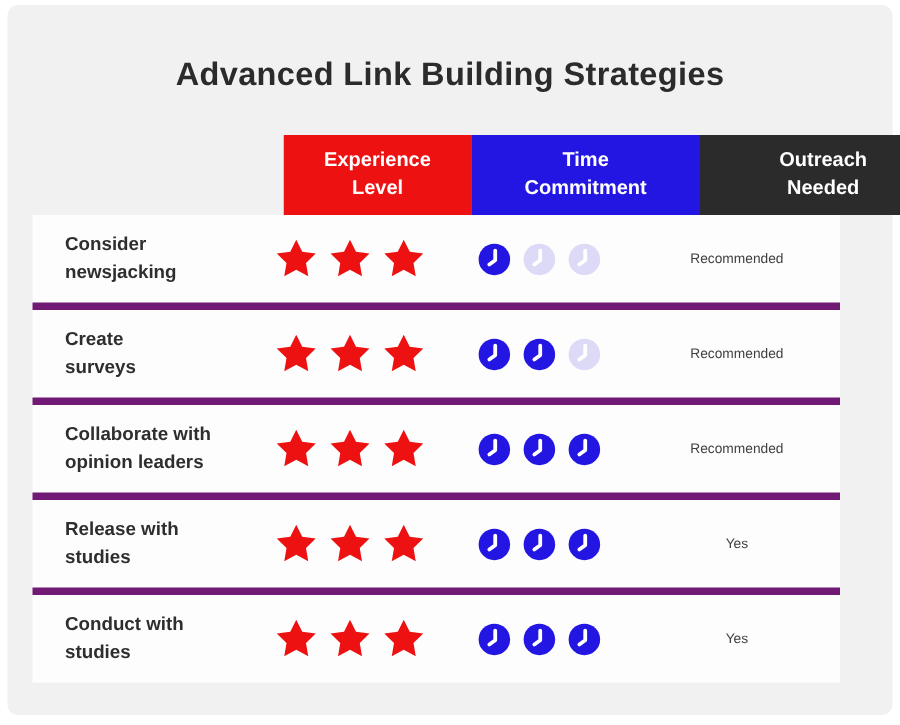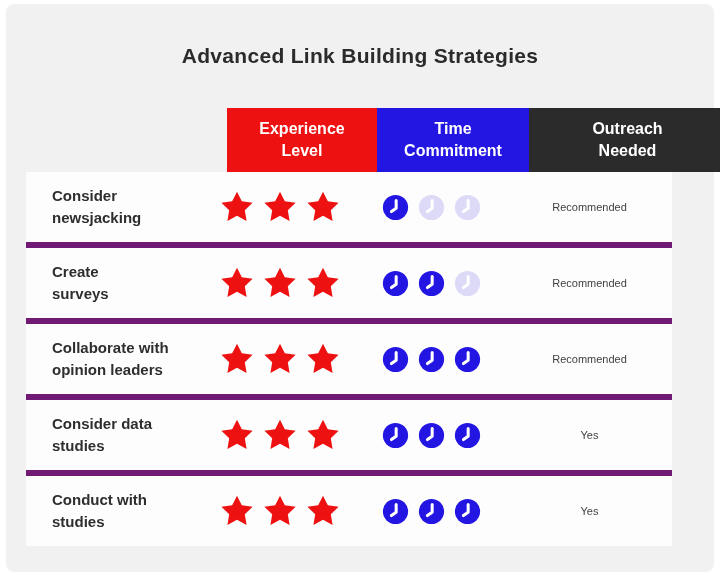--- a/index.html
+++ b/index.html
@@ -14,21 +14,21 @@
     width: 708px; height: 568px;
     margin: 4px 6px 8px 6px;
     background: var(--page-bg, #f1f1f1);
     border-radius: 8px;
   }
   .title {
     position: absolute;
     top: 40px; left: 0; right: 0;
     margin: 0;
     text-align: center;
-    font-size: 21px;
+    font-size: 26px;
     font-weight: bold;
     letter-spacing: 0.3px;
     color: var(--dark, #2b2b2b);
   }
   .header-row {
     position: absolute;
     top: 104px; left: 209px;
     display: flex;
     height: 64px;
     margin-left: 12px;
@@ -38,21 +38,21 @@
     align-items: center;
     justify-content: center;
     text-align: center;
     color: #ffffff;
     font-weight: bold;
     font-size: 16px;
     line-height: 1.35;
     white-space: pre-line;
   }
   .hc-red  { width: 150px; background: var(--red, #ee1111); }
-  .hc-blue { width: 152px; background: var(--blue, #2316e3); }
+  .hc-blue { width: 183px; background: var(--blue, #2316e3); }
   .hc-dark { width: 197px; background: var(--dark, #2b2b2b); }
   .card {
     position: absolute;
     top: 168px; left: 20px;
     width: 646px; height: 374px;
     background: var(--card-bg, #fdfdfd);
     display: flex;
     flex-direction: column;
   }
   .row {
@@ -194,21 +194,21 @@
           </svg>
           <svg class="clock filled" width="27" height="27" viewBox="0 0 24 24">
             <circle cx="12" cy="12" r="11.2" fill="currentColor"></circle>
             <path d="M12.6 5.8 L12.6 12.6 L8.4 15.6" fill="none" stroke="#ffffff" stroke-width="2.7" stroke-linecap="round" stroke-linejoin="round"></path>
           </svg>
         </div>
     <div class="cell outreach">Recommended</div>
   </div>
 
   <div class="row">
-    <div class="cell label">Consider data
+    <div class="cell label">Release with
 studies</div>
     <div class="cell stars">
           <svg class="star" width="38" height="36" viewBox="0 0 24 24">
             <polygon fill="var(--red)" points="12,1.8 15.2,8.2 22.4,9.2 17.2,14.2 18.4,21.3 12,17.9 5.6,21.3 6.8,14.2 1.6,9.2 8.8,8.2"></polygon>
           </svg>
           <svg class="star" width="38" height="36" viewBox="0 0 24 24">
             <polygon fill="var(--red)" points="12,1.8 15.2,8.2 22.4,9.2 17.2,14.2 18.4,21.3 12,17.9 5.6,21.3 6.8,14.2 1.6,9.2 8.8,8.2"></polygon>
           </svg>
           <svg class="star" width="38" height="36" viewBox="0 0 24 24">
             <polygon fill="var(--red)" points="12,1.8 15.2,8.2 22.4,9.2 17.2,14.2 18.4,21.3 12,17.9 5.6,21.3 6.8,14.2 1.6,9.2 8.8,8.2"></polygon>

